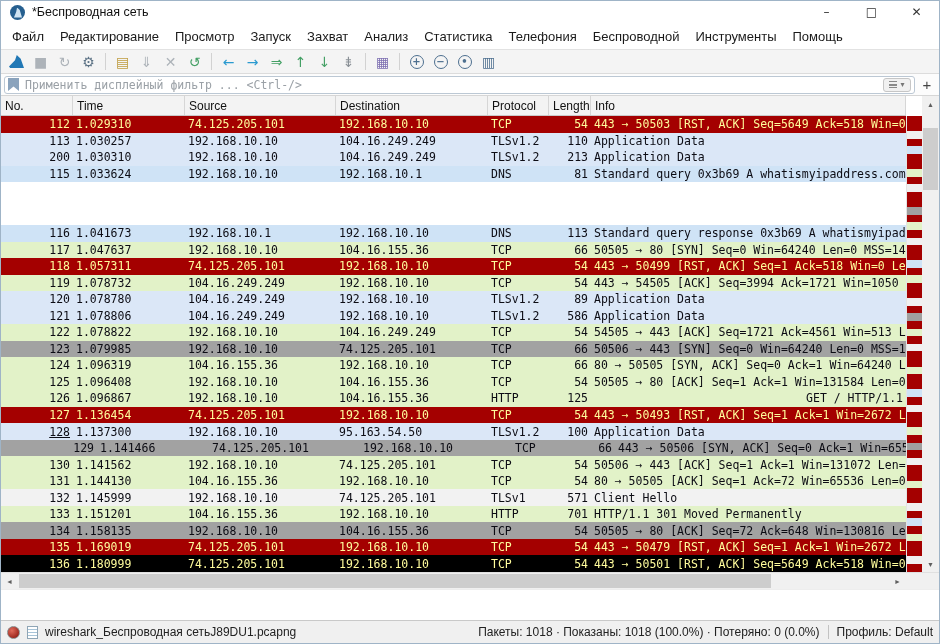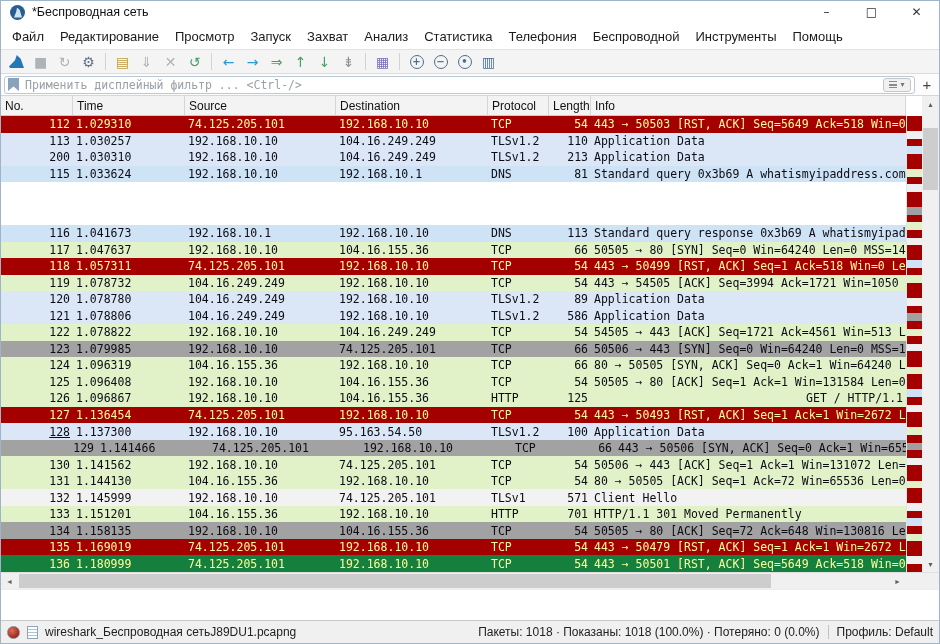--- a/index.html
+++ b/index.html
@@ -406,21 +406,21 @@
           </div>
           <div class="prow" data-name="packet-row" style="background: rgb(164, 0, 0); color: rgb(255, 252, 156);">
             <div class="pcell" data-name="cell-no" style="width: 72px; text-align: right;">135</div>
             <div class="pcell" data-name="cell-time" style="width: 112px; text-align: left;">1.169019</div>
             <div class="pcell" data-name="cell-source" style="width: 151px; text-align: left;">74.125.205.101</div>
             <div class="pcell" data-name="cell-destination" style="width: 152px; text-align: left;">192.168.10.10</div>
             <div class="pcell" data-name="cell-protocol" style="width: 61px; text-align: left;">TCP</div>
             <div class="pcell" data-name="cell-length" style="width: 42px; text-align: right;">54</div>
             <div class="pcell" data-name="cell-info" style="flex: 1 1 0%; text-align: left;">443 → 50479 [RST, ACK] Seq=1 Ack=1 Win=2672 Len=0</div>
           </div>
-          <div class="prow" data-name="packet-row" style="background: #15803d; color: rgb(255, 252, 156);">
+          <div class="prow" data-name="packet-row" style="background: #000000; color: rgb(255, 252, 156);">
             <div class="pcell" data-name="cell-no" style="width: 72px; text-align: right;">136</div>
             <div class="pcell" data-name="cell-time" style="width: 112px; text-align: left;">1.180999</div>
             <div class="pcell" data-name="cell-source" style="width: 151px; text-align: left;">74.125.205.101</div>
             <div class="pcell" data-name="cell-destination" style="width: 152px; text-align: left;">192.168.10.10</div>
             <div class="pcell" data-name="cell-protocol" style="width: 61px; text-align: left;">TCP</div>
             <div class="pcell" data-name="cell-length" style="width: 42px; text-align: right;">54</div>
             <div class="pcell" data-name="cell-info" style="flex: 1 1 0%; text-align: left;">443 → 50501 [RST, ACK] Seq=5649 Ack=518 Win=0 Len=0</div>
           </div>
         </div>
     </div>

